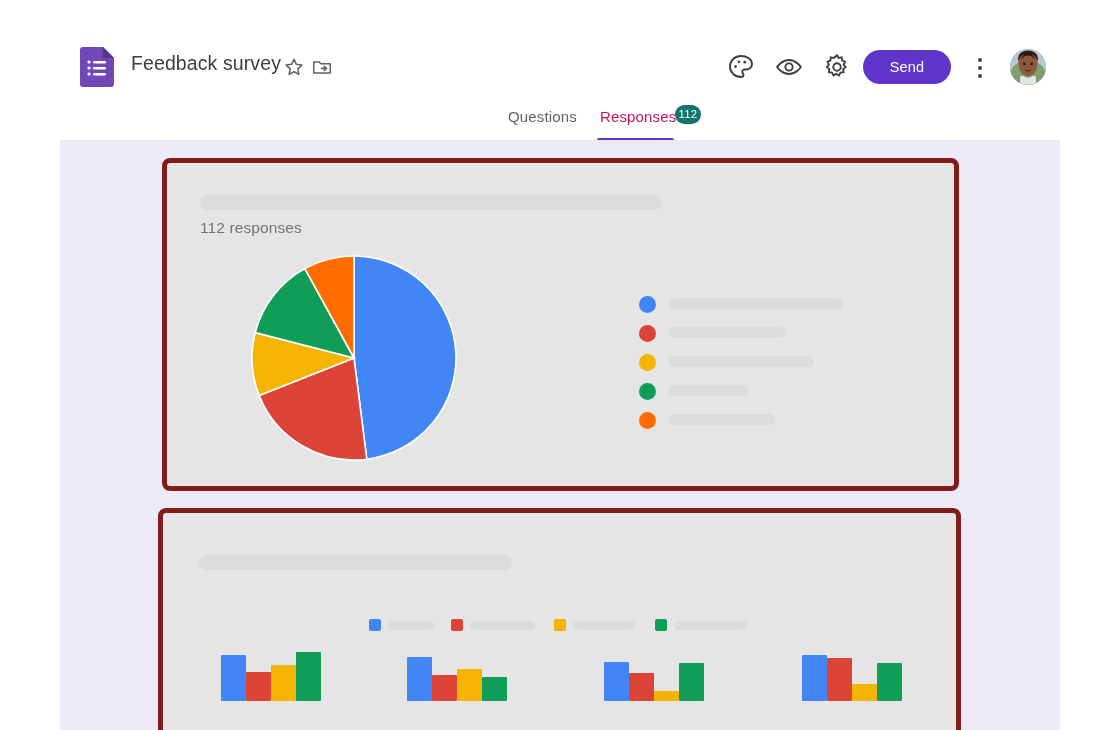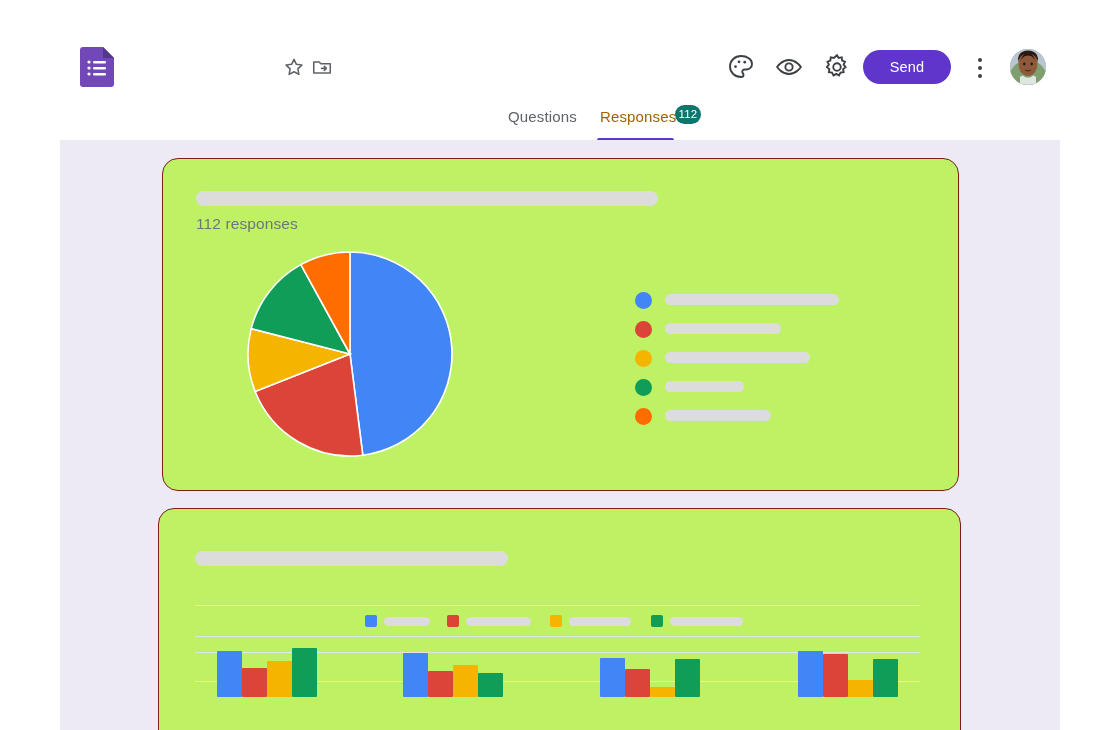--- a/index.html
+++ b/index.html
@@ -107,21 +107,21 @@
   }
   .tab {
     position: absolute;
     top: 0;
     font-size: 15px;
     letter-spacing: .15px;
     white-space: nowrap;
     cursor: pointer;
   }
   #tab-questions { left: 508px; color: #5f6368; }
-  #tab-responses { left: 600px; color: #a16207; }
+  #tab-responses { left: 600px; color: #be185d; }
   .tab-underline {
     position: absolute;
     left: 597px; top: 30px;
     width: 77px; height: 3px;
     background: #5f36c9;
     border-radius: 2px 2px 0 0;
   }
   .tab-badge {
     position: absolute;
     left: 675px; top: -3px;
@@ -137,23 +137,23 @@
 
   
   .page-bg {
     position: absolute;
     left: 60px; top: 140px;
     width: 1000px; height: 590px;
     background: #edeaf6;
   }
   .card {
     position: absolute;
-    background: #bef264;
-    border: 1px solid #7f1d1d;
-    border-radius: 16px;
+    background: #e5e5e5;
+    border: 5px solid #7f1d1d;
+    border-radius: 8px;
     box-sizing: border-box;
   }
   #pie-card { left: 162px; top: 158px; width: 797px; height: 333px; }
   #bar-card { left: 158px; top: 508px; width: 803px; height: 260px; }
 
   
   .ph {
     background: #dcdcdc;
     border-radius: 8px;
     position: absolute;
@@ -240,20 +240,21 @@
         <path d="M23 0l11 11H23z" fill="#56368a"></path>
         <circle cx="9" cy="15" r="1.6" fill="#fff"></circle>
         <rect x="13" y="14" width="13" height="2.4" rx="1.2" fill="#fff"></rect>
         <circle cx="9" cy="21" r="1.6" fill="#fff"></circle>
         <rect x="13" y="20" width="13" height="2.4" rx="1.2" fill="#fff"></rect>
         <circle cx="9" cy="27" r="1.6" fill="#fff"></circle>
         <rect x="13" y="26" width="13" height="2.4" rx="1.2" fill="#fff"></rect>
       </svg>
     </div>
 
+    <div class="doc-title">Feedback survey</div>
 
     <div class="title-icon" id="star-icon">
       <svg width="22" height="22" viewBox="0 0 24 24" fill="none" stroke="#5f6368" stroke-width="1.7" stroke-linejoin="round">
         <path d="M12 3.6l2.6 5.5 6 .8-4.4 4.2 1.1 6-5.3-2.9-5.3 2.9 1.1-6L3.4 9.9l6-.8z"></path>
       </svg>
     </div>
 
     <div class="title-icon" id="move-icon">
       <svg width="22" height="22" viewBox="0 0 24 24" fill="none" stroke="#5f6368" stroke-width="1.7" stroke-linejoin="round">
         <path d="M3 6.5h6l1.7 2H21v10H3z"></path>

